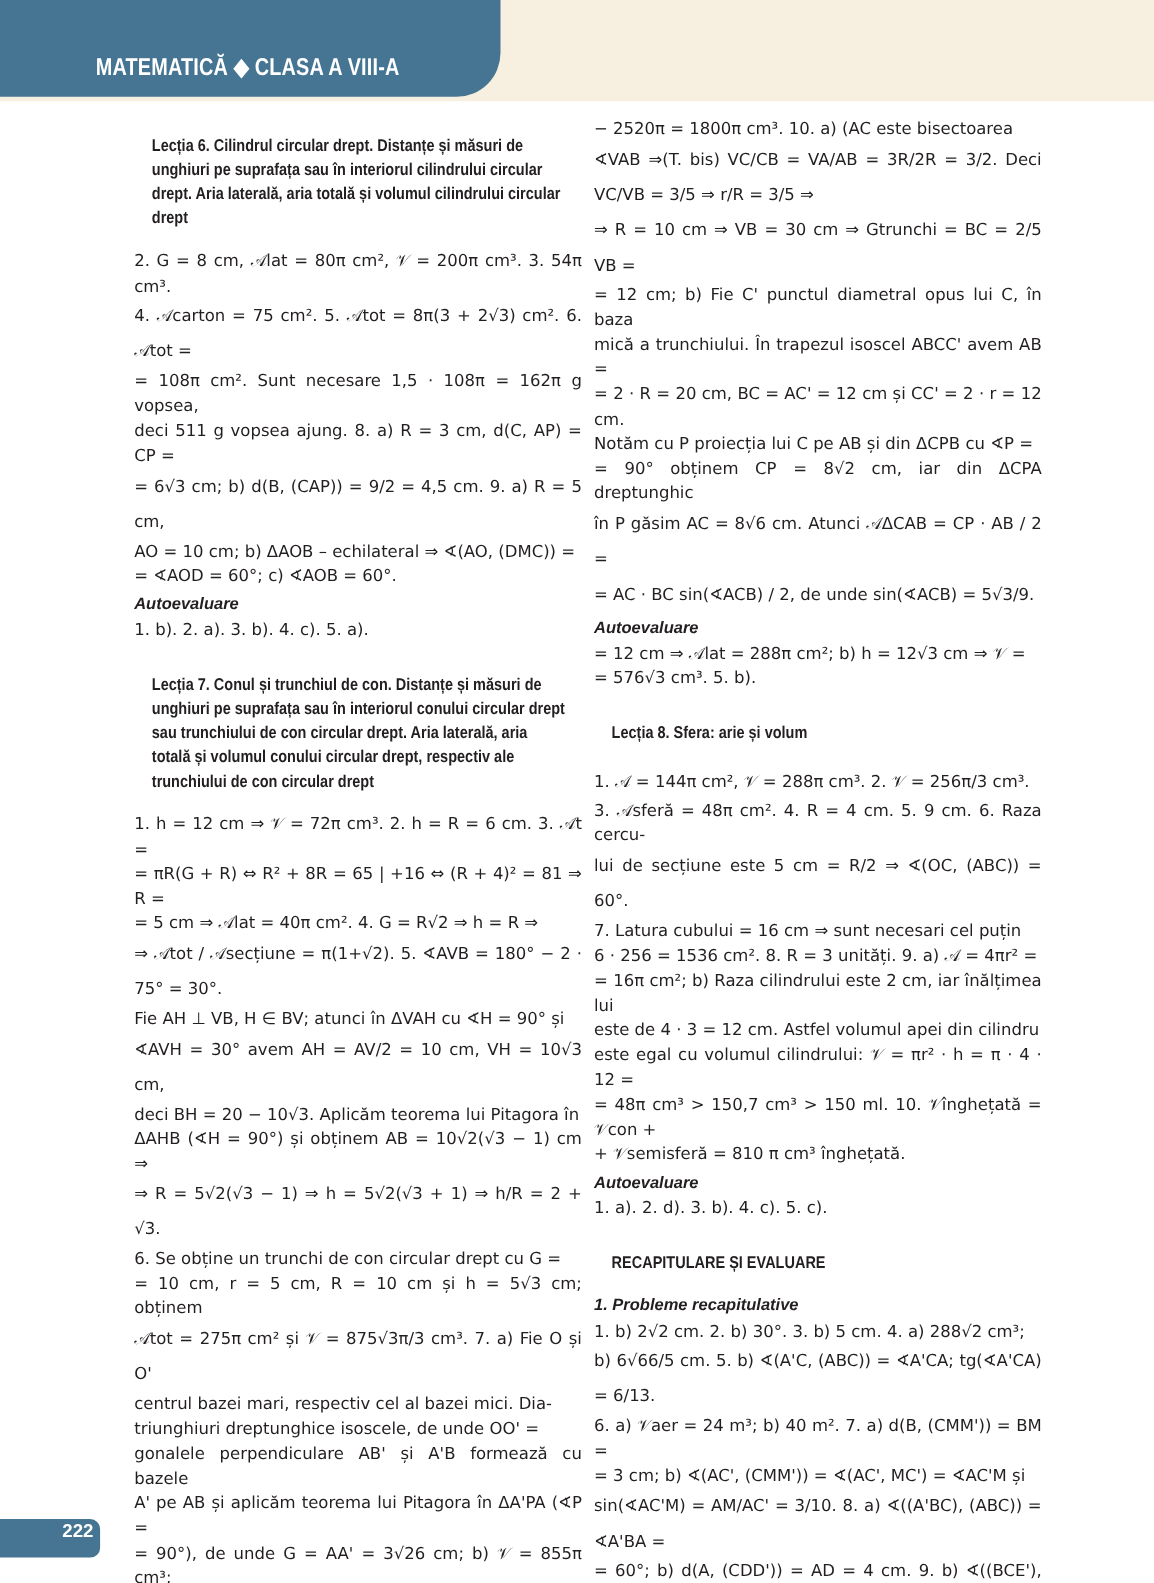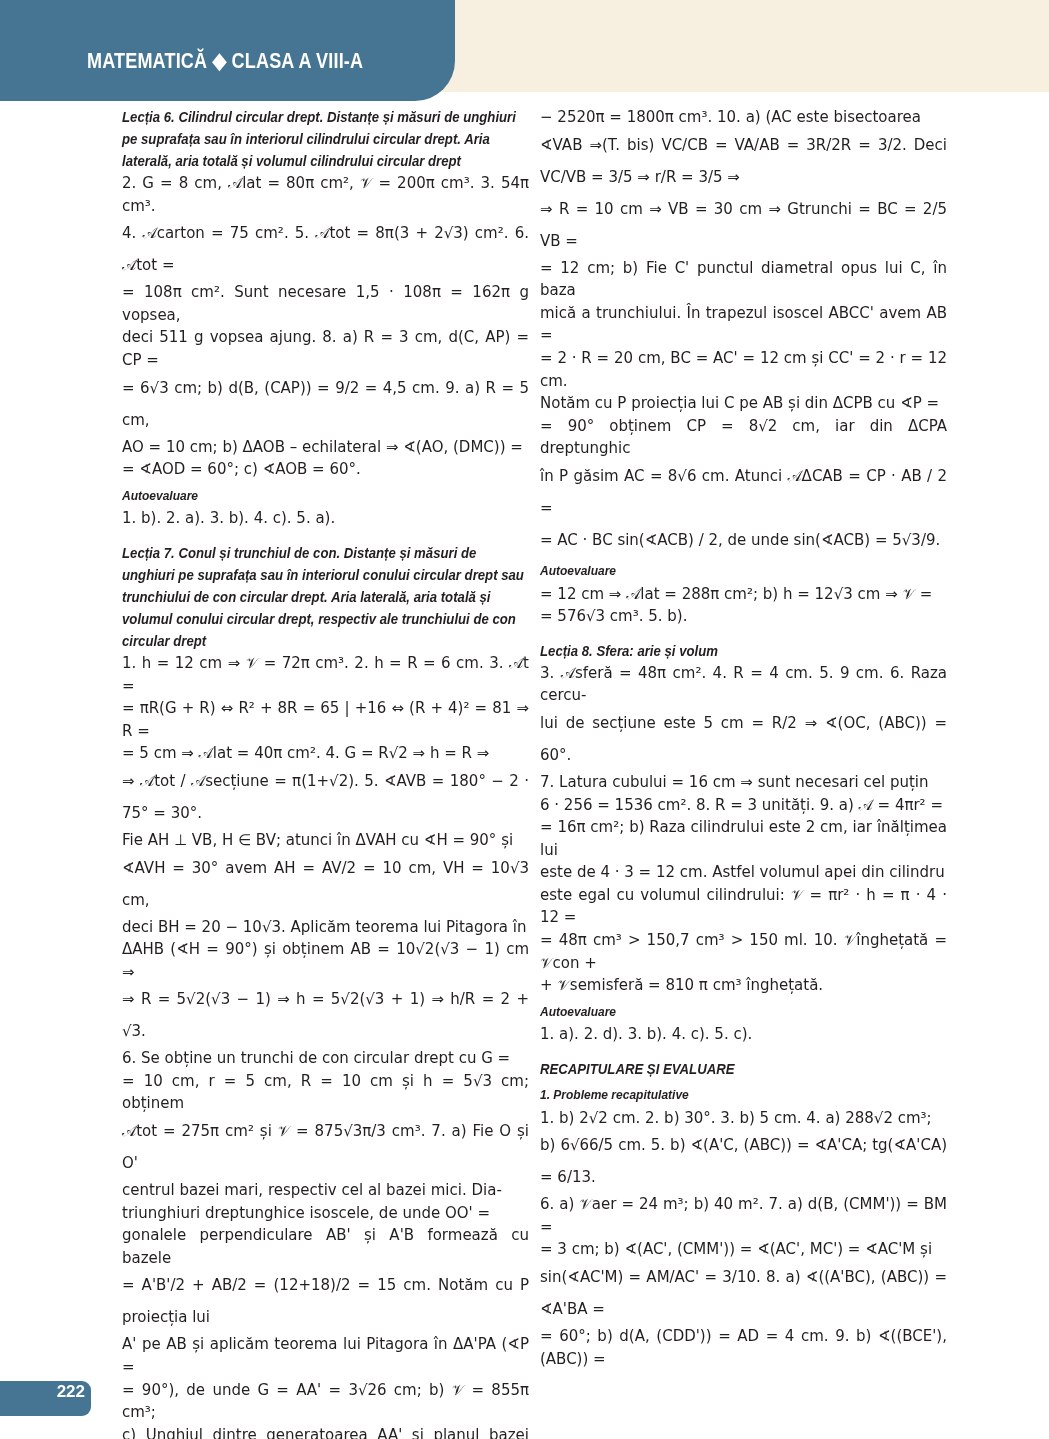--- a/index.html
+++ b/index.html
@@ -1,33 +1,33 @@
 <!DOCTYPE html>
 <html><head>
 <meta charset="utf-8">
 <style>
   html,body{margin:0;padding:0;}
   body{width:1049px;height:1439px;background:#ffffff;position:relative;overflow:hidden;
        font-family:"DejaVu Sans","Liberation Sans",sans-serif;color:#231f20;}
   .header-band{position:absolute;left:0;top:0;width:1049px;height:92px;background:#f7efdf;}
-  .header-blue{position:absolute;left:0;top:0;width:455px;height:101px;background:#457592;
+  .header-blue{position:absolute;left:0;top:0;width:455px;height:88px;background:#457592;
                border-bottom-right-radius:40px;}
   .header-blue:before{content:"";position:absolute;left:-14px;top:-14px;width:40px;height:40px;
                border-radius:50%;border:3px solid #f7efdf;border-color:transparent transparent transparent #f7efdf;}
   .header-title{position:absolute;left:87px;top:48px;color:#ffffff;font-family:"Liberation Sans",sans-serif;
                font-weight:bold;font-size:22px;letter-spacing:0.2px;transform:scaleX(0.82);transform-origin:left center;white-space:nowrap;}
   .col{position:absolute;top:106px;width:407px;font-size:15px;line-height:22.6px;
        font-family:"DejaVu Sans","Liberation Sans",sans-serif;}
   .col-left{left:122px;}
   .col-right{left:540px;}
   .p{margin:0;text-align:justify;white-space:normal;}
   .h{font-family:"Liberation Sans",sans-serif;font-weight:bold;font-size:15.5px;line-height:22px;
-     transform-origin:left top;margin:0;font-style:italic;}
+     transform-origin:left top;margin:16px;}
   .hw{display:block;width:118%;transform:scaleX(0.85);transform-origin:left top;}
-  .sub{font-family:"Liberation Sans",sans-serif;font-weight:bold;font-style:italic;font-size:12px;margin:4px 0 0 0;}
+  .sub{font-family:"Liberation Sans",sans-serif;font-weight:bold;font-style:italic;font-size:15px;margin:4px 0 0 0;}
   .gap{height:12px;}
   .line{display:block;margin:0;}
   .tall{line-height:32px;}
   .page-tab{position:absolute;left:0;top:1381px;width:91px;height:35px;background:#457592;
             border-top-right-radius:9px;border-bottom-right-radius:9px;}
   .page-num{position:absolute;right:6px;top:0;color:#fff;font-family:"Liberation Sans",sans-serif;font-weight:bold;font-size:17px;line-height:21px;}
 </style>
 </head>
 <body>
 
@@ -64,21 +64,20 @@
     <p class="p line tall">∢AVH = 30° avem AH = AV/2 = 10 cm, VH = 10√3 cm,</p>
     <p class="p line">deci BH = 20 − 10√3. Aplicăm teorema lui Pitagora în</p>
     <p class="p line">ΔAHB (∢H = 90°) și obținem AB = 10√2(√3 − 1) cm ⇒</p>
     <p class="p line tall">⇒ R = 5√2(√3 − 1) ⇒ h = 5√2(√3 + 1) ⇒ h/R = 2 + √3.</p>
     <p class="p line">6. Se obține un trunchi de con circular drept cu G =</p>
     <p class="p line">= 10 cm, r = 5 cm, R = 10 cm și h = 5√3 cm; obținem</p>
     <p class="p line tall">𝒜tot = 275π cm² și 𝒱 = 875√3π/3 cm³. 7. a) Fie O și O'</p>
     <p class="p line">centrul bazei mari, respectiv cel al bazei mici. Dia-</p>
     <p class="p line">triunghiuri dreptunghice isoscele, de unde OO' =</p>
     <p class="p line">gonalele perpendiculare AB' și A'B formează cu bazele</p>
-    <p class="p line tall">= A'B'/2 + AB/2 = (12+18)/2 = 15 cm. Notăm cu P proiecția lui</p>
     <p class="p line">A' pe AB și aplicăm teorema lui Pitagora în ΔA'PA (∢P =</p>
     <p class="p line">= 90°), de unde G = AA' = 3√26 cm; b) 𝒱 = 855π cm³;</p>
     <p class="p line">c) Unghiul dintre generatoarea AA' și planul bazei mari</p>
 
   </div>
 </div>
 
 <div class="col col-right">
   <div>
     <p class="p line">− 2520π = 1800π cm³. 10. a) (AC este bisectoarea</p>
@@ -93,20 +92,21 @@
     <p class="p line tall">= AC · BC sin(∢ACB) / 2, de unde sin(∢ACB) = 5√3/9.</p>
   </div>
   <div class="sub">Autoevaluare</div>
   <p class="p line">= 12 cm ⇒ 𝒜lat = 288π cm²; b) h = 12√3 cm ⇒ 𝒱 =</p>
   <p class="p line">= 576√3 cm³. 5. b).</p>
   <div class="gap"></div>
   <div class="h">
       <span class="hw">Lecția 8. Sfera: arie și volum</span>
     </div>
   <div>
+    <p class="p line tall">1. 𝒜 = 144π cm², 𝒱 = 288π cm³. 2. 𝒱 = 256π/3 cm³.</p>
     <p class="p line">3. 𝒜sferă = 48π cm². 4. R = 4 cm. 5. 9 cm. 6. Raza cercu-</p>
     <p class="p line tall">lui de secțiune este 5 cm = R/2 ⇒ ∢(OC, (ABC)) = 60°.</p>
     <p class="p line">7. Latura cubului = 16 cm ⇒ sunt necesari cel puțin</p>
     <p class="p line">6 · 256 = 1536 cm². 8. R = 3 unități. 9. a) 𝒜 = 4πr² =</p>
     <p class="p line">= 16π cm²; b) Raza cilindrului este 2 cm, iar înălțimea lui</p>
     <p class="p line">este de 4 · 3 = 12 cm. Astfel volumul apei din cilindru</p>
     <p class="p line">este egal cu volumul cilindrului: 𝒱 = πr² · h = π · 4 · 12 =</p>
     <p class="p line">= 48π cm³ &gt; 150,7 cm³ &gt; 150 ml. 10. 𝒱înghețată = 𝒱con +</p>
     <p class="p line">+ 𝒱semisferă = 810 π cm³ înghețată.</p>
   </div>

